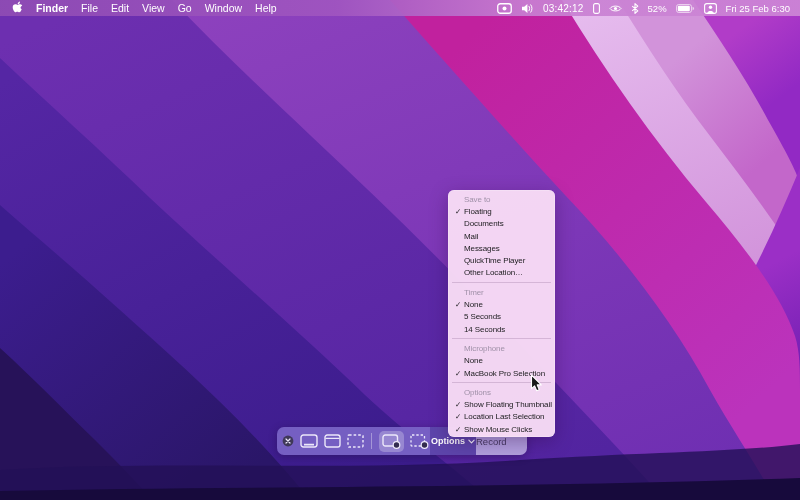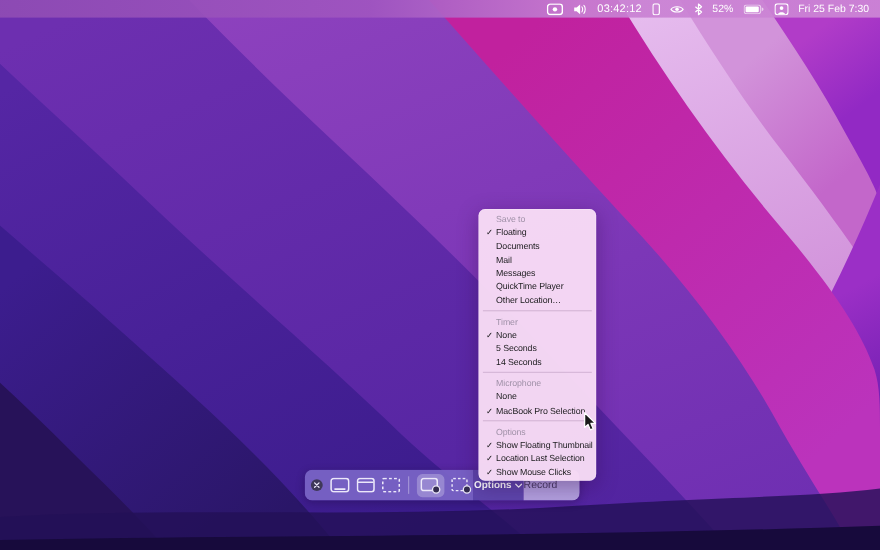--- a/index.html
+++ b/index.html
@@ -19,21 +19,21 @@
   }
   .mb-left { display:flex; align-items:center; }
   .mb-item { margin-right:13px; white-space:nowrap; }
   .mb-app { font-weight:700; }
   .mb-right { margin-left:auto; display:flex; align-items:center; gap:9px; font-size:9.5px;justify-content:flex-end; }
   .mb-right svg { display:block; }
   .mb-time { font-size:10px; letter-spacing:.2px; }
 
   
   #options-menu {
-    position:absolute; left:435px; top:190px; width:107px; height:247px; z-index:30;
+    position:absolute; left:448px; top:190px; width:107px; height:247px; z-index:30;
     background:rgba(247,219,245,.97); border-radius:6px;
     box-shadow:0 5px 18px rgba(50,10,70,.35), 0 0 0 0.5px rgba(255,255,255,.45) inset;
     padding:3px 0; font-size:8px; color:#1c1c1e; overflow:hidden;
   }
   .menu-row { height:12.3px; display:flex; align-items:center; letter-spacing:-.1px; }
   .menu-row .chk { width:10px; margin-left:5px; text-align:center; font-size:7.5px; flex:none; }
   .menu-row .lbl { margin-left:1px; white-space:nowrap; }
   .menu-header { color:#a091a8; padding-left:16px; }
   .menu-sep { height:1px; background:rgba(80,40,90,.18); margin:3px 4px; }
 
@@ -110,20 +110,35 @@
     <path d="M390,0 C445,62 505,130 565,195 C625,258 675,325 710,390 C736,436 760,470 775,500 L0,500 L0,0 Z" fill="url(#g_w1)"></path>
     <path d="M172,0 C215,45 260,88 310,135 C375,196 440,258 495,318 C550,378 610,438 665,500 L0,500 L0,0 Z" fill="url(#g_w2)"></path>
     <path d="M0,58 C50,105 98,148 150,198 C225,268 300,332 365,395 C405,433 455,468 490,500 L0,500 Z" fill="url(#g_w3)"></path>
     <path d="M0,205 C40,240 78,272 120,310 C180,364 245,420 310,500 L0,500 Z" fill="url(#g_w4)"></path>
     <path d="M0,348 C35,380 62,408 95,440 C115,460 135,480 152,500 L0,500 Z" fill="#271259"></path>
     <path d="M0,470 C160,460 340,472 520,460 C650,452 735,452 800,444 L800,500 L0,500 Z" fill="rgba(35,16,86,0.8)"></path>
     <path d="M0,491 C220,486 480,489 800,478 L800,500 L0,500 Z" fill="#170a3c"></path>
   </svg>
 
   <div id="menubar">
+    <div class="mb-left">
+      <span class="mb-item">
+        <svg width="11" height="13" viewBox="0 0 14 16" fill="#fff">
+          <path d="M11.3 8.6c0-2 1.6-2.9 1.7-3-0.9-1.4-2.4-1.6-2.9-1.6-1.2-.1-2.4.7-3 .7-.6 0-1.6-.7-2.6-.7C2.2 4 .9 5.4.9 7.6c0 1.3.3 2.7 1 4 .6 1.1 1.4 2.3 2.4 2.3.9 0 1.3-.6 2.5-.6s1.5.6 2.5.6 1.7-1.1 2.3-2.2c.5-.9.7-1.7.7-1.8-.1 0-2-.8-2-3.3z"></path>
+          <path d="M9.4 2.8c.5-.6.9-1.5.8-2.3-.8 0-1.7.5-2.2 1.1-.5.5-.9 1.4-.8 2.2.8.1 1.7-.4 2.2-1z"></path>
+        </svg>
+      </span>
+      <span class="mb-item mb-app">Finder</span>
+      <span class="mb-item">File</span>
+      <span class="mb-item">Edit</span>
+      <span class="mb-item">View</span>
+      <span class="mb-item">Go</span>
+      <span class="mb-item">Window</span>
+      <span class="mb-item">Help</span>
+    </div>
 
     <div class="mb-right">
       <svg width="15" height="11" viewBox="0 0 15 11">
         <rect x="0.75" y="0.75" width="13.5" height="9.5" rx="2.5" fill="none" stroke="#fff" stroke-width="1.3"></rect>
         <circle cx="7.5" cy="5.5" r="2" fill="#fff"></circle>
       </svg>
       <svg width="13" height="11" viewBox="0 0 13 11">
         <path d="M1 3.8h2.2L6.4 1v9L3.2 7.2H1z" fill="#fff"></path>
         <path d="M8 3.2c.9.8.9 3.8 0 4.6 M9.8 1.8c1.6 1.6 1.6 5.8 0 7.4" stroke="#fff" fill="none" stroke-width="1" stroke-linecap="round"></path>
       </svg>
@@ -142,21 +157,21 @@
       <svg width="19" height="9" viewBox="0 0 19 9">
         <rect x="0.5" y="0.5" width="15" height="8" rx="2.2" stroke="rgba(255,255,255,0.6)" fill="none"></rect>
         <rect x="1.8" y="1.8" width="12" height="5.4" rx="1" fill="#fff"></rect>
         <path d="M16.5 2.8 v3.4 c1.1-.2 1.6-1 1.6-1.7 s-.5-1.5-1.6-1.7z" fill="rgba(255,255,255,0.6)"></path>
       </svg>
       <svg width="13" height="11" viewBox="0 0 13 11">
         <rect x="0.6" y="0.6" width="11.8" height="9.8" rx="2.2" fill="none" stroke="#fff" stroke-width="1.1"></rect>
         <circle cx="6.5" cy="4.3" r="1.7" fill="#fff"></circle>
         <path d="M3.3 9.9 C3.8 7.5 9.2 7.5 9.7 9.9 Z" fill="#fff"></path>
       </svg>
-      <span>Fri 25 Feb 7:30</span>
+      <span>Fri 25 Feb 6:30</span>
     </div>
   </div>
 
   <div id="options-menu">
 
     <div class="menu-row menu-header">Save to</div>
     <div class="menu-row">
       <span class="chk">✓</span>
       <span class="lbl">Floating</span>
     </div>

